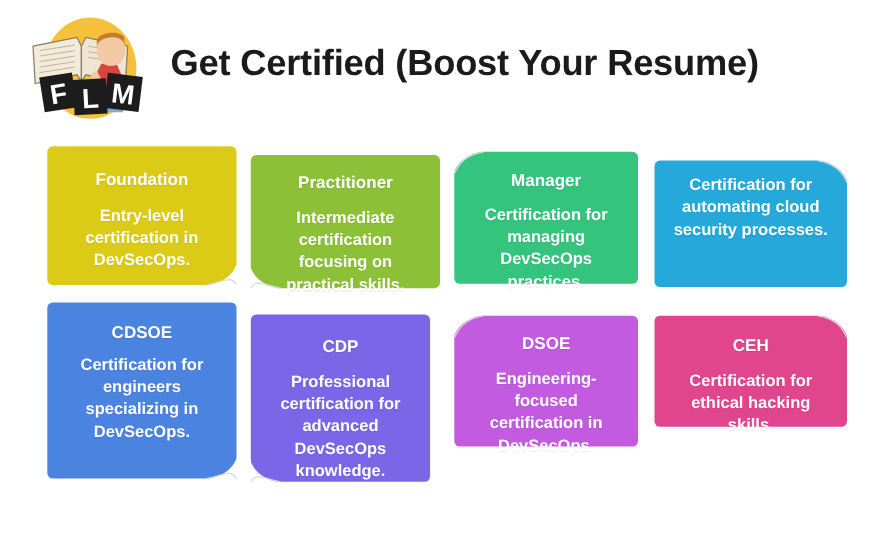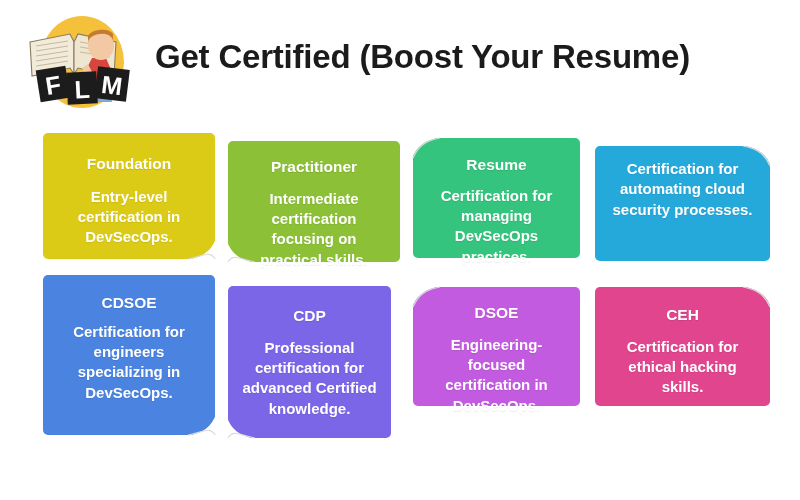--- a/index.html
+++ b/index.html
@@ -157,21 +157,21 @@
         <div class="card-title" style="margin-top: 17px;">Practitioner</div>
         <div class="card-desc" style="margin-top: 13px;">Intermediate certification focusing on practical skills.</div>
       </div>
       <div class="fold fold-bl"><svg width="30" height="24" viewBox="0 0 30 24">
           <path d="M0 24 L0 2 C4 14 12 21 30 24 Z" fill="#ffffff"></path>
           <path d="M1 23 C6 14 12 20 28 23" fill="none" stroke="#d9d9d9" stroke-width="1.2"></path>
         </svg></div>
     </div>
     <div class="card" style="left: 413px; top: 138px; width: 167px; height: 120px; background: rgb(53, 196, 125); border-radius: 5px;">
       <div class="card-inner">
-        <div class="card-title" style="margin-top: 18px;">Resume</div>
+        <div class="card-title" style="margin-top: 18px;">Manager</div>
         <div class="card-desc" style="margin-top: 12px;">Certification for managing DevSecOps practices.</div>
       </div>
       <div class="fold fold-tl"><svg width="30" height="24" viewBox="0 0 30 24">
           <path d="M0 0 L30 0 C12 3 4 10 0 22 Z" fill="#ffffff"></path>
           <path d="M28 1 C12 4 6 10 1 21" fill="none" stroke="#d9d9d9" stroke-width="1.2"></path>
         </svg></div>
     </div>
     <div class="card" style="left: 595px; top: 146px; width: 175px; height: 115px; background: rgb(37, 169, 219); border-radius: 5px;">
       <div class="card-inner">
         <div class="card-desc" style="margin-top: 13px;">Certification for automating cloud security processes.</div>
@@ -187,38 +187,38 @@
         <div class="card-desc" style="margin-top: 10px;">Certification for engineers specializing in DevSecOps.</div>
       </div>
       <div class="fold fold-br"><svg width="30" height="24" viewBox="0 0 30 24">
           <path d="M30 24 L30 2 C26 14 18 21 0 24 Z" fill="#ffffff"></path>
           <path d="M29 23 C24 14 18 20 2 23" fill="none" stroke="#d9d9d9" stroke-width="1.2"></path>
         </svg></div>
     </div>
     <div class="card" style="left: 228px; top: 286px; width: 163px; height: 152px; background: rgb(123, 102, 232); border-radius: 5px;">
       <div class="card-inner">
         <div class="card-title" style="margin-top: 21px;">CDP</div>
-        <div class="card-desc" style="margin-top: 13px;">Professional certification for advanced Certified knowledge.</div>
+        <div class="card-desc" style="margin-top: 13px;">Professional certification for advanced DevSecOps knowledge.</div>
       </div>
       <div class="fold fold-bl"><svg width="30" height="24" viewBox="0 0 30 24">
           <path d="M0 24 L0 2 C4 14 12 21 30 24 Z" fill="#ffffff"></path>
           <path d="M1 23 C6 14 12 20 28 23" fill="none" stroke="#d9d9d9" stroke-width="1.2"></path>
         </svg></div>
     </div>
     <div class="card" style="left: 413px; top: 287px; width: 167px; height: 119px; background: rgb(195, 91, 224); border-radius: 5px;">
       <div class="card-inner">
         <div class="card-title" style="margin-top: 17px;">DSOE</div>
         <div class="card-desc" style="margin-top: 13px;">Engineering-focused certification in DevSecOps.</div>
       </div>
       <div class="fold fold-tl"><svg width="30" height="24" viewBox="0 0 30 24">
           <path d="M0 0 L30 0 C12 3 4 10 0 22 Z" fill="#ffffff"></path>
           <path d="M28 1 C12 4 6 10 1 21" fill="none" stroke="#d9d9d9" stroke-width="1.2"></path>
         </svg></div>
     </div>
-    <div class="card" style="left: 595px; top: 287px; width: 175px; height: 119px; background: rgb(224, 69, 142); border-radius: 5px;">
+    <div class="card" style="left: 595px; top: 287px; width: 175px; height: 101px; background: rgb(224, 69, 142); border-radius: 5px;">
       <div class="card-inner">
         <div class="card-title" style="margin-top: 19px;">CEH</div>
         <div class="card-desc" style="margin-top: 13px;">Certification for ethical hacking skills.</div>
       </div>
       <div class="fold fold-tr"><svg width="30" height="24" viewBox="0 0 30 24">
           <path d="M30 0 L0 0 C18 3 26 10 30 22 Z" fill="#ffffff"></path>
           <path d="M2 1 C18 4 24 10 29 21" fill="none" stroke="#d9d9d9" stroke-width="1.2"></path>
         </svg></div>
     </div>
   </div>

